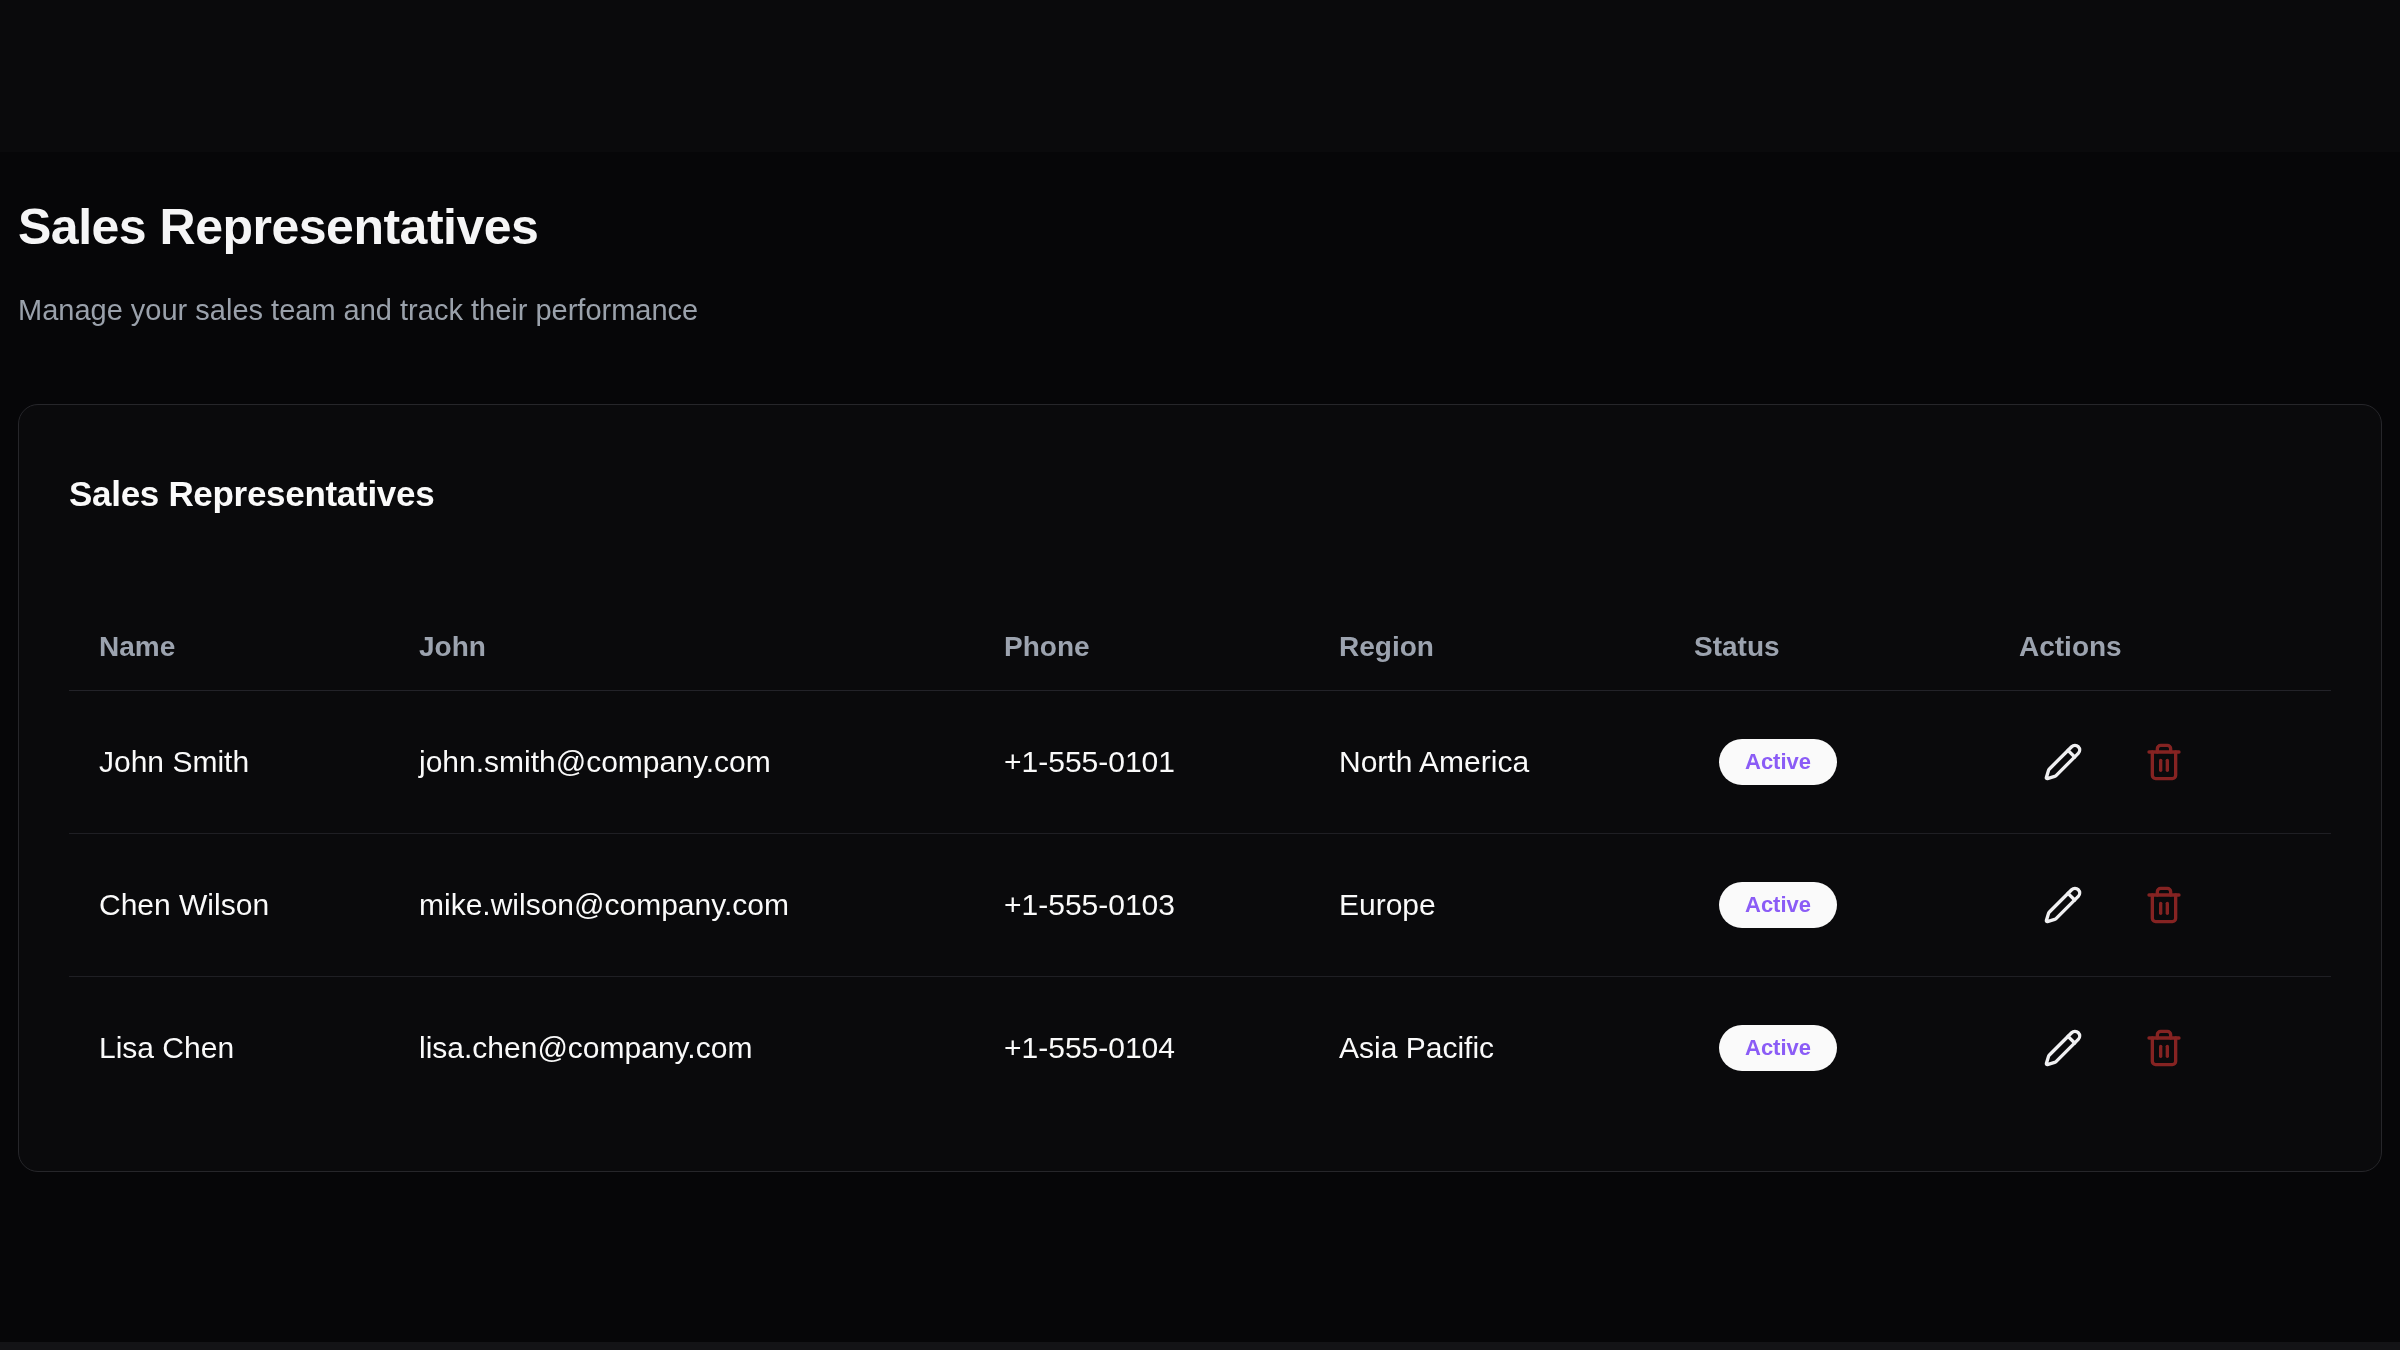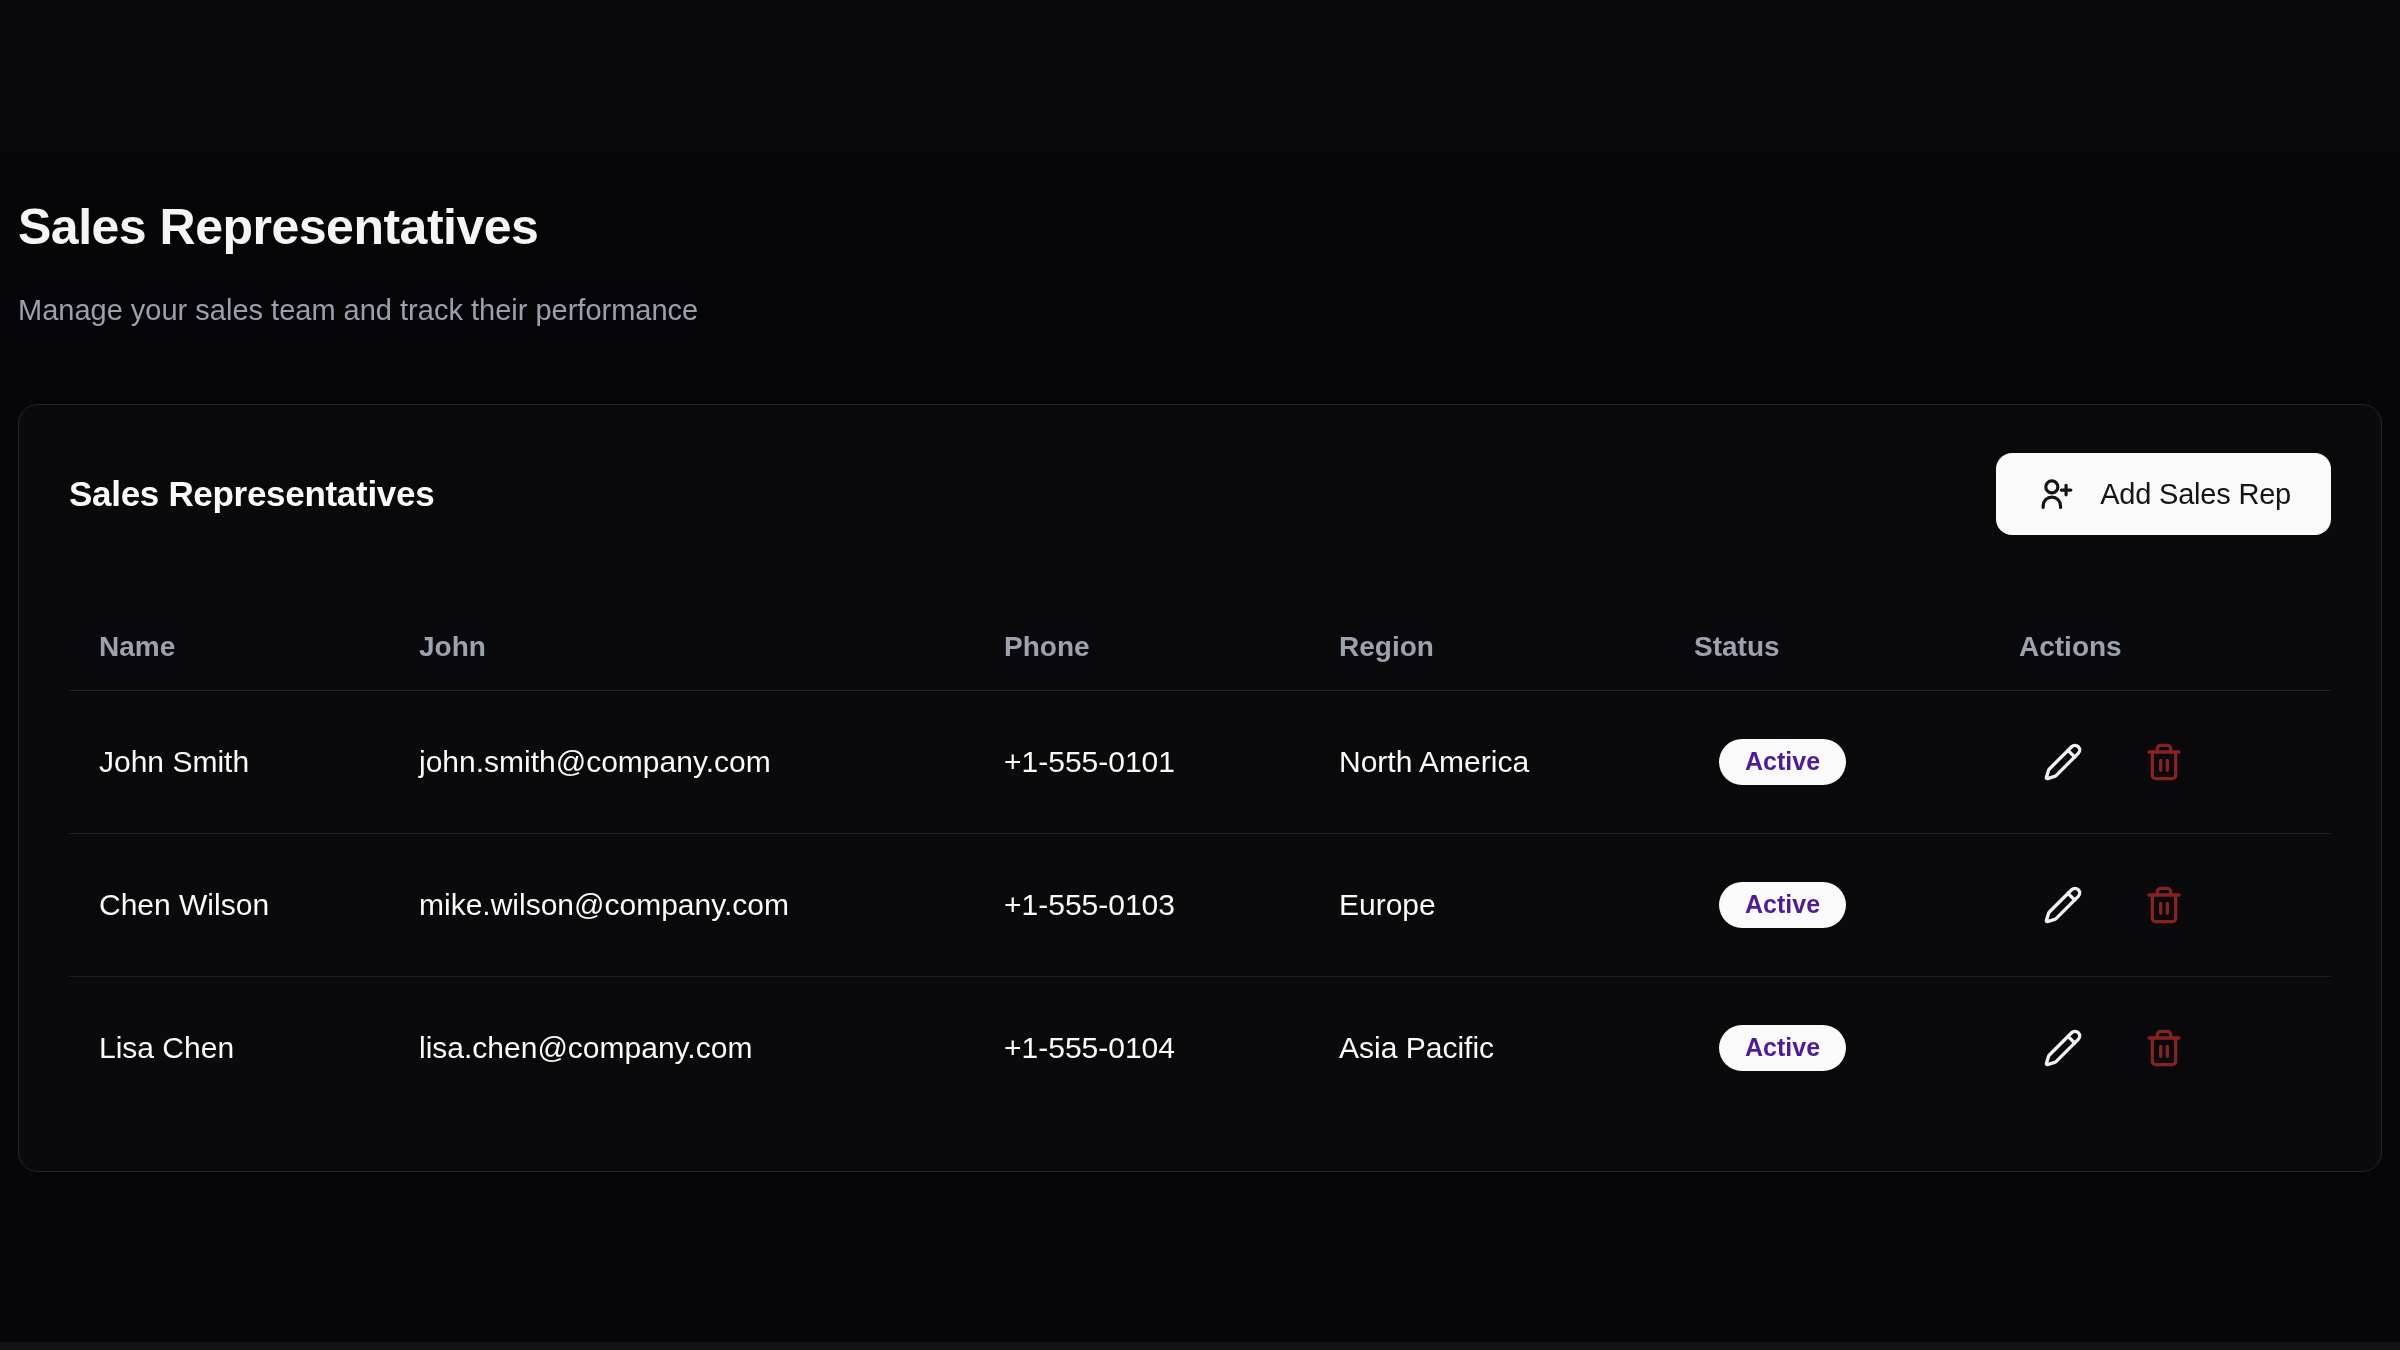--- a/index.html
+++ b/index.html
@@ -112,22 +112,22 @@
   td.cell-name { font-weight: 500; }
   .status-badge {
     display: inline-flex;
     align-items: center;
     justify-content: center;
     height: 46px;
     padding: 0 26px;
     margin-left: 25px;
     border-radius: 9999px;
     background: #fafafa;
-    color: #4c1d95;
-    font-size: 25px;
+    color: #8b5cf6;
+    font-size: 22px;
     font-weight: 600;
   }
   .actions-wrap {
     display: flex;
     align-items: center;
     gap: 57px;
     padding-left: 22px;
   }
   .icon-btn {
     width: 44px;
@@ -147,31 +147,20 @@
 
 <div class="top-band"></div>
 
 <main>
   <h1 class="page-title">Sales Representatives</h1>
   <p class="page-subtitle">Manage your sales team and track their performance</p>
 
   <section class="card">
     <div class="card-header">
       <h2 class="card-title">Sales Representatives</h2>
-      <button class="add-btn">
-        <span>
-          <svg width="38" height="38" viewBox="0 0 24 24" fill="none" stroke="#141417" stroke-width="2" stroke-linecap="round" stroke-linejoin="round">
-            <circle cx="10" cy="7.5" r="3.8"></circle>
-            <path d="M4.5 20.5v-1a5.5 5.5 0 0 1 11 0v1"></path>
-            <path d="M19 6.5v6"></path>
-            <path d="M16 9.5h6"></path>
-          </svg>
-        </span>
-        <span>Add Sales Rep</span>
-      </button>
     </div>
 
     <table>
       <colgroup>
         <col style="width:320px">
           <col style="width:585px">
           <col style="width:335px">
         <col style="width:355px">
           <col style="width:325px">
           <col>

